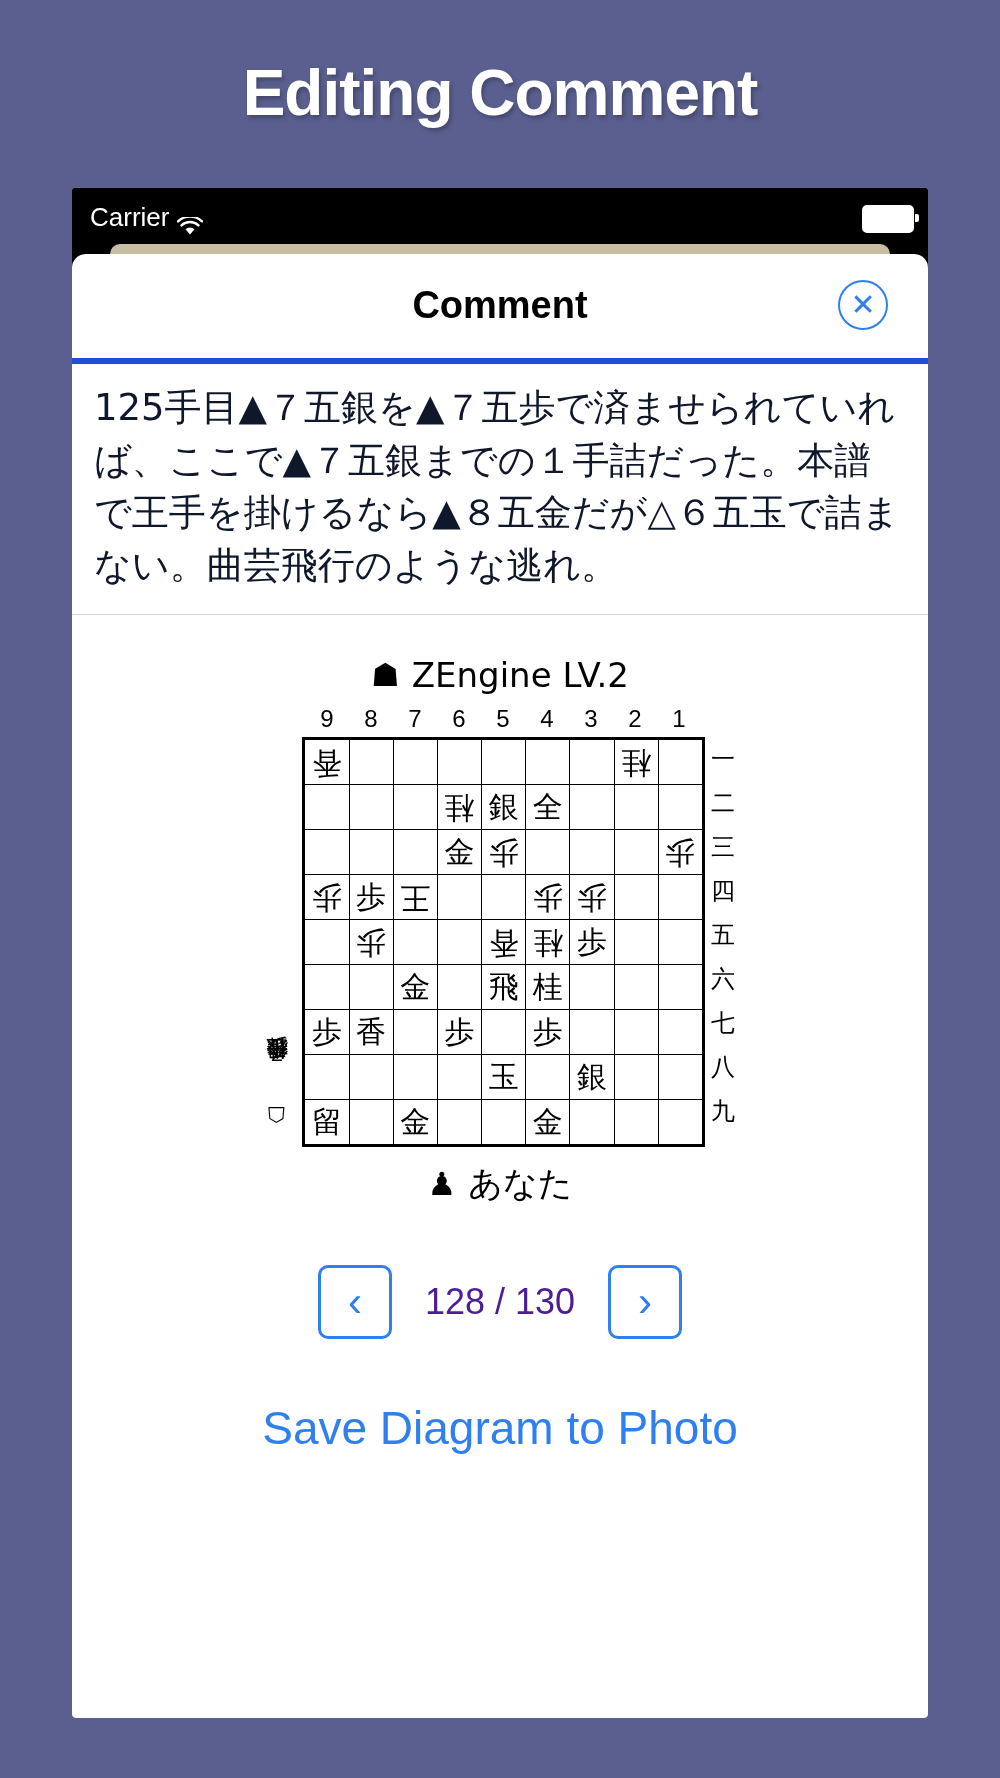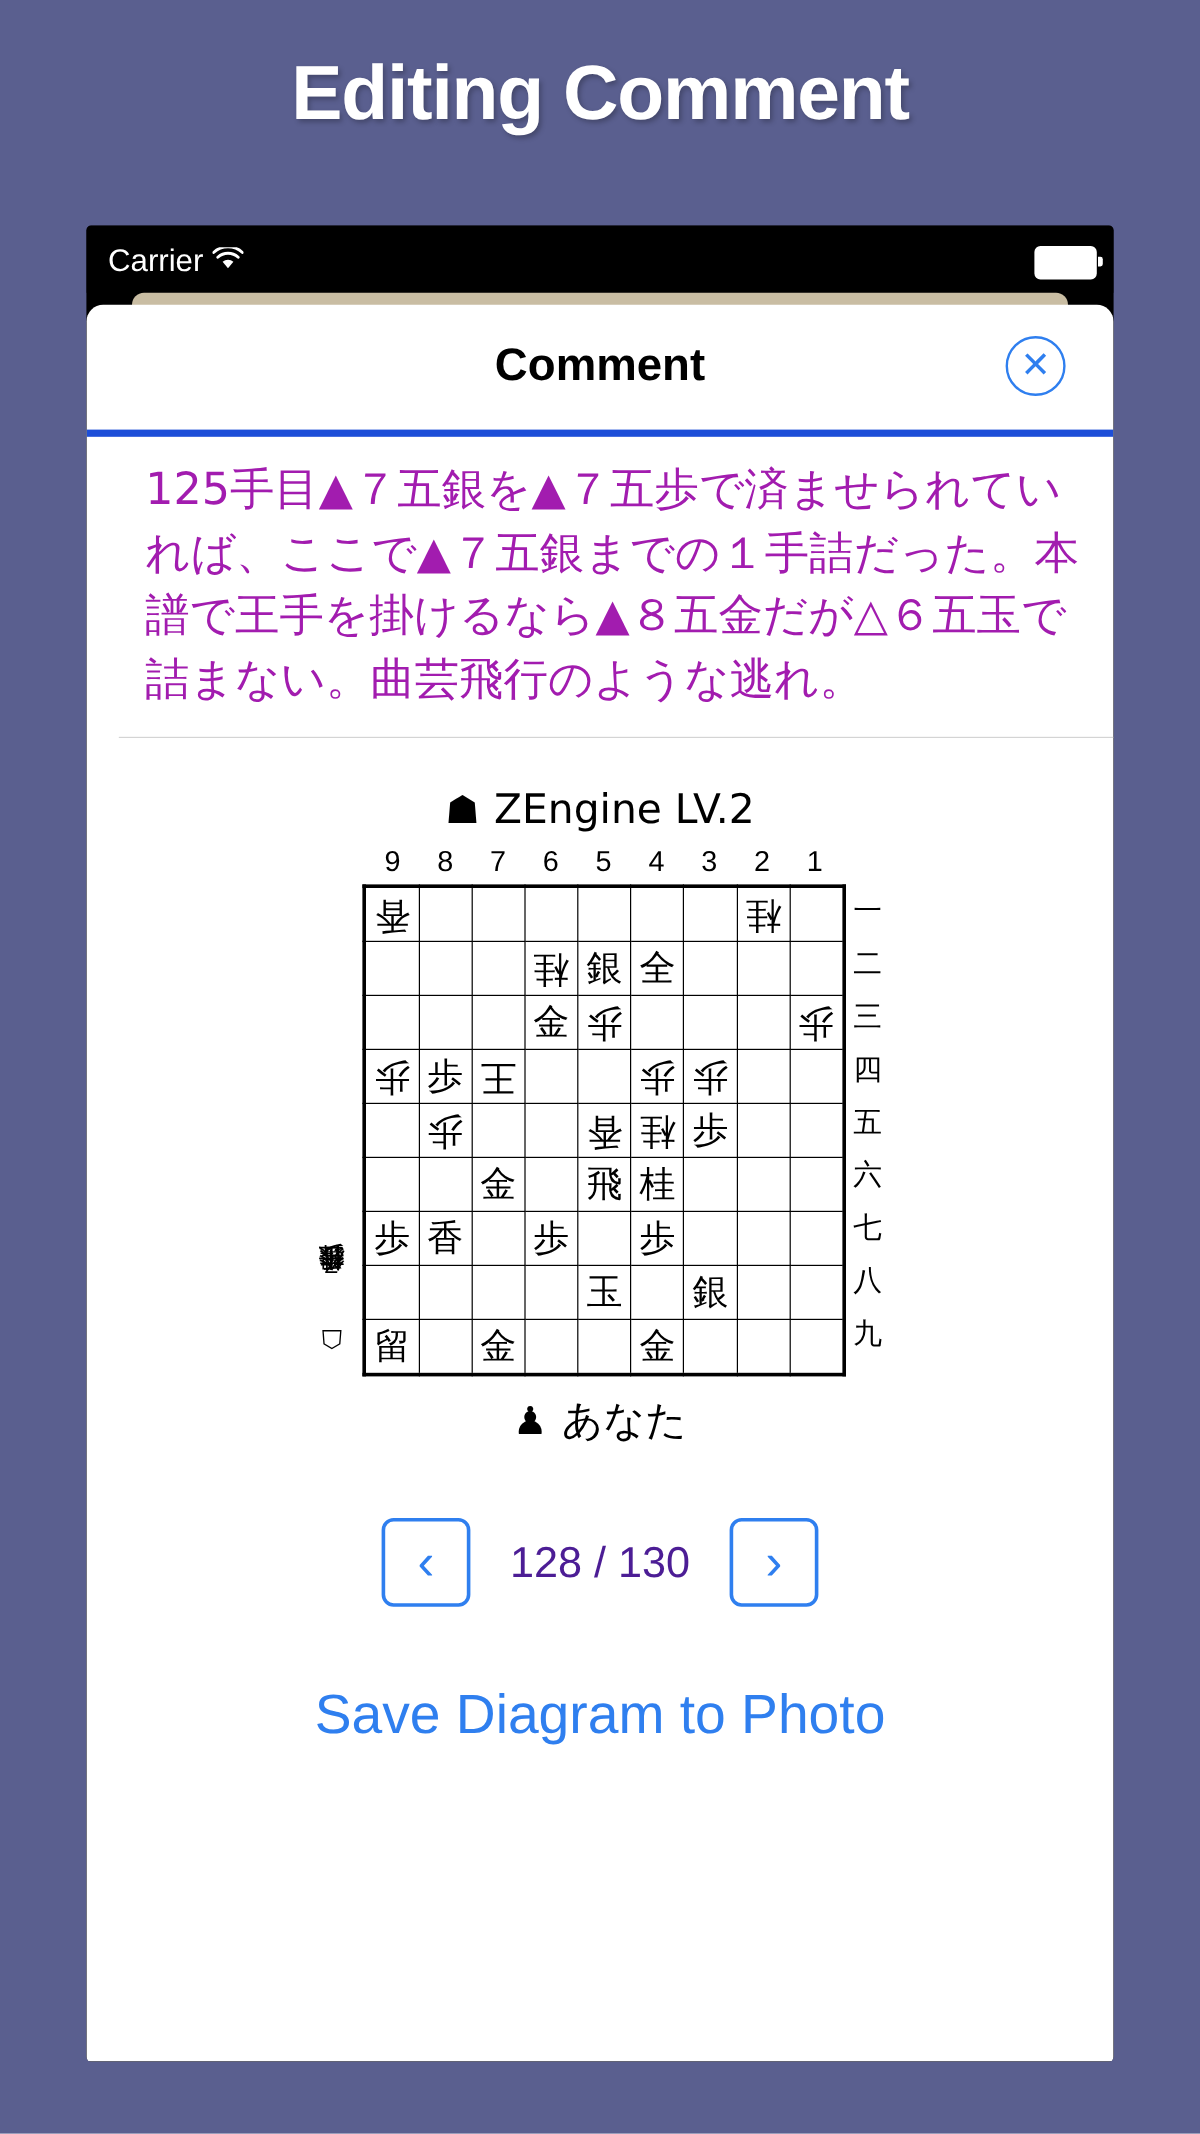--- a/index.html
+++ b/index.html
@@ -12,21 +12,21 @@
     background: #5a5f8f;
     font-family: "Liberation Sans", sans-serif;
     overflow: hidden;
   }
   .page-title {
     text-align: center;
     color: #ffffff;
     font-size: 64px;
     font-weight: bold;
     letter-spacing: -1px;
-    padding-top: 40px;
+    padding-top: 56px;
     text-shadow: 2px 3px 4px rgba(0,0,0,0.25);
   }
   .device {
     position: absolute;
     left: 72px;
     top: 188px;
     width: 856px;
     height: 1530px;
     background: #000000;
     border-radius: 4px;
@@ -37,21 +37,21 @@
     height: 56px;
     background: #000000;
     color: #ffffff;
   }
   .status-left {
     position: absolute;
     left: 18px;
     top: 14px;
     font-size: 26px;
     display: flex;
-    align-items: flex-start;
+    align-items: flex-end;
     gap: 8px;
   }
   .status-center {
     position: absolute;
     left: 0; right: 0;
     top: 14px;
     text-align: center;
     font-size: 26px;
     font-weight: bold;
   }
@@ -132,26 +132,25 @@
     line-height: 1;
     box-sizing: border-box;
     cursor: pointer;
     background: #ffffff;
   }
   .comment-area {
     border-bottom: 1px solid #d4d4d4;
     padding: 18px 22px 22px 22px;
     font-size: 37px;
     line-height: 1.42;
-    color: #a21caf;
+    color: #0f172a;
     font-family: "DejaVu Sans", sans-serif;
     min-height: 190px;
     white-space: pre-wrap;
     word-break: break-all;
-    margin-left: 27px;
   }
   .diagram-wrap {
     padding-top: 40px;
     text-align: center;
   }
   .player-top, .player-bottom {
     font-size: 34px;
     color: #000000;
     display: flex;
     align-items: center;

